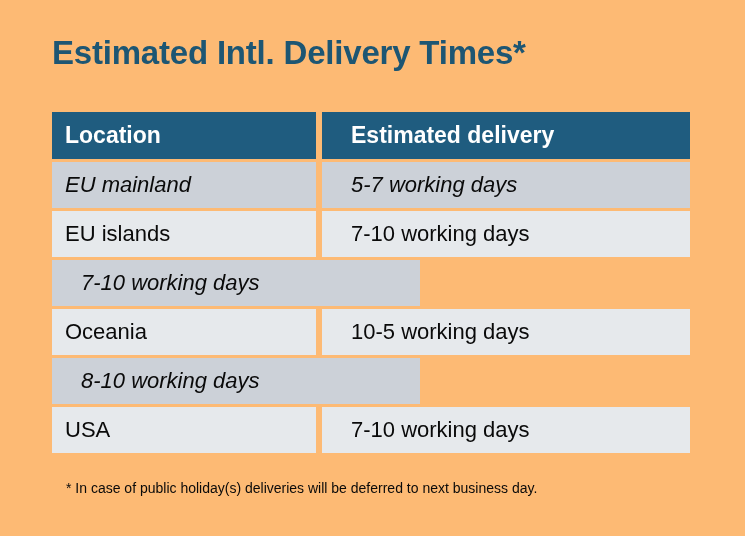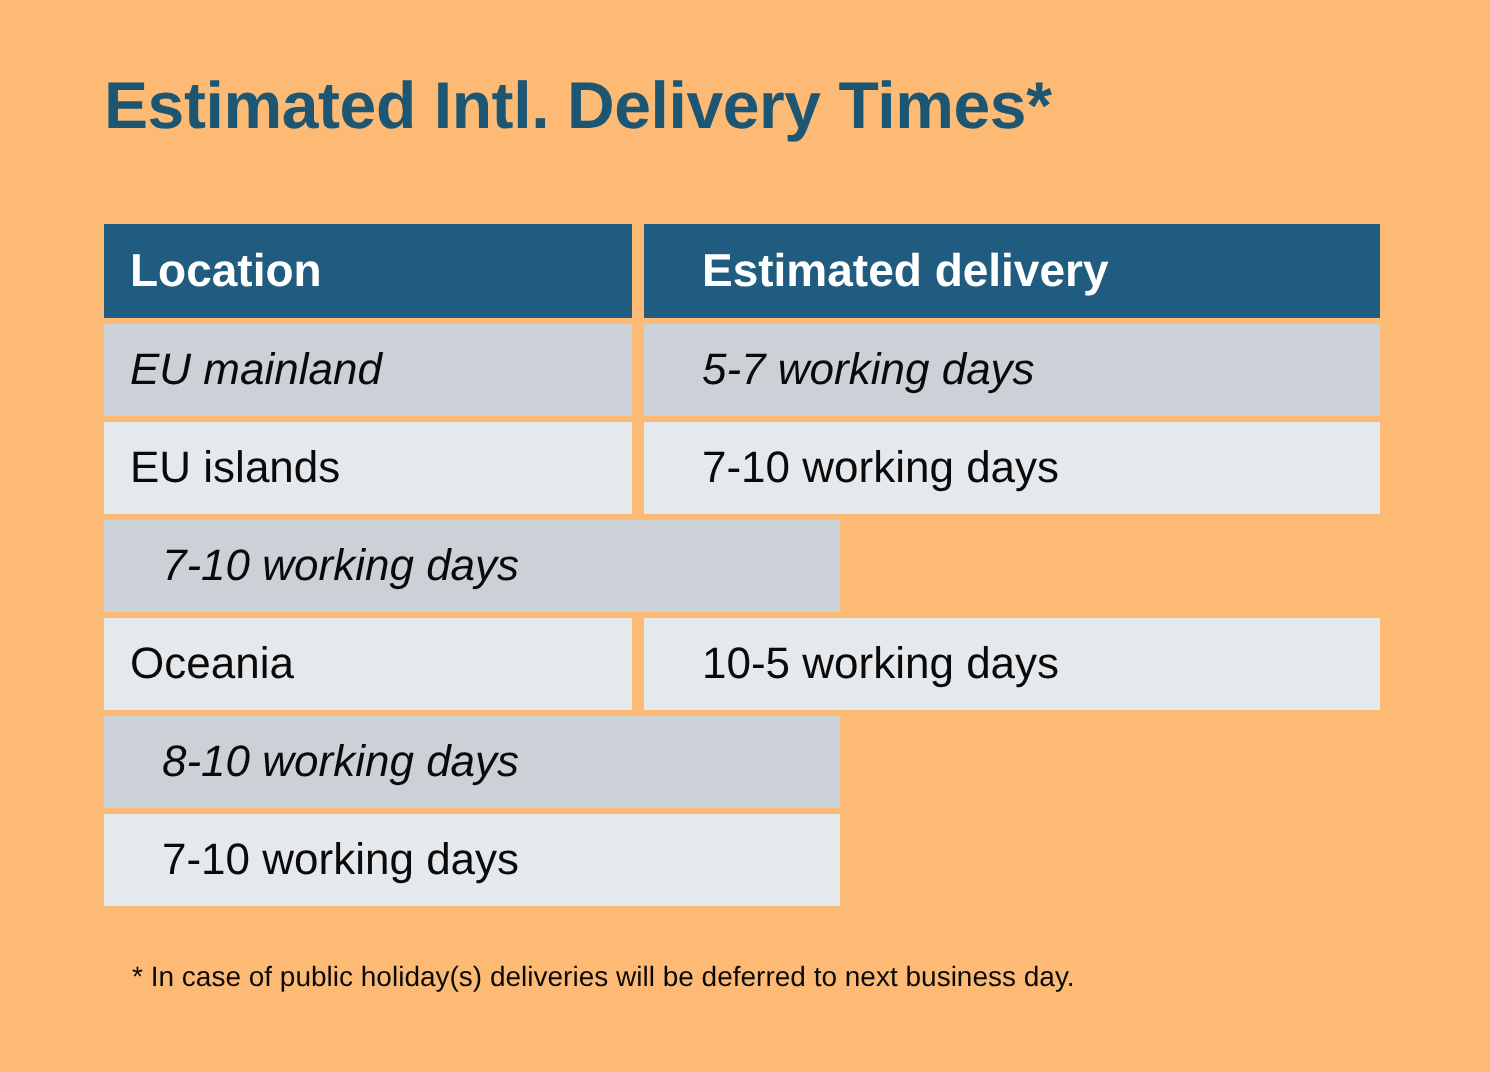--- a/index.html
+++ b/index.html
@@ -123,20 +123,21 @@
     <div class="row data-row shade-light">
       <div class="cell c1">Oceania</div>
       <div class="cell c2">10-5 working days</div>
     </div>
 
     <div class="row data-row shade-dark">
       <div class="cell c2">8-10 working days</div>
     </div>
 
     <div class="row data-row shade-light">
+      <div class="cell c1">USA</div>
       <div class="cell c2">7-10 working days</div>
     </div>
 
   </div>
 
   <div class="footnote">* In case of public holiday(s) deliveries will be deferred to next business day.</div>
 
 </div>
 
 </body></html>

